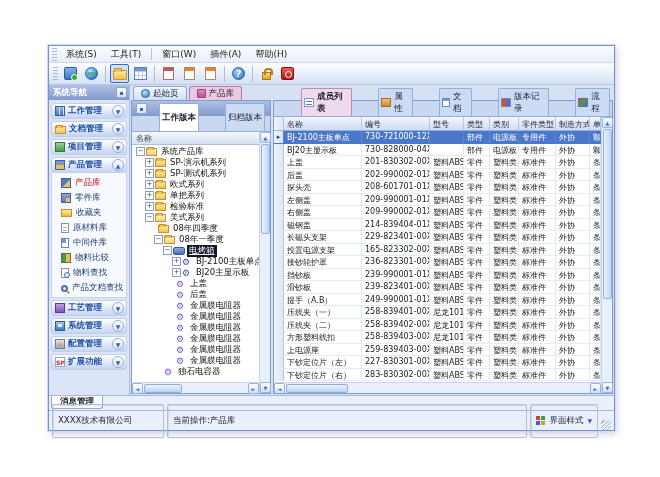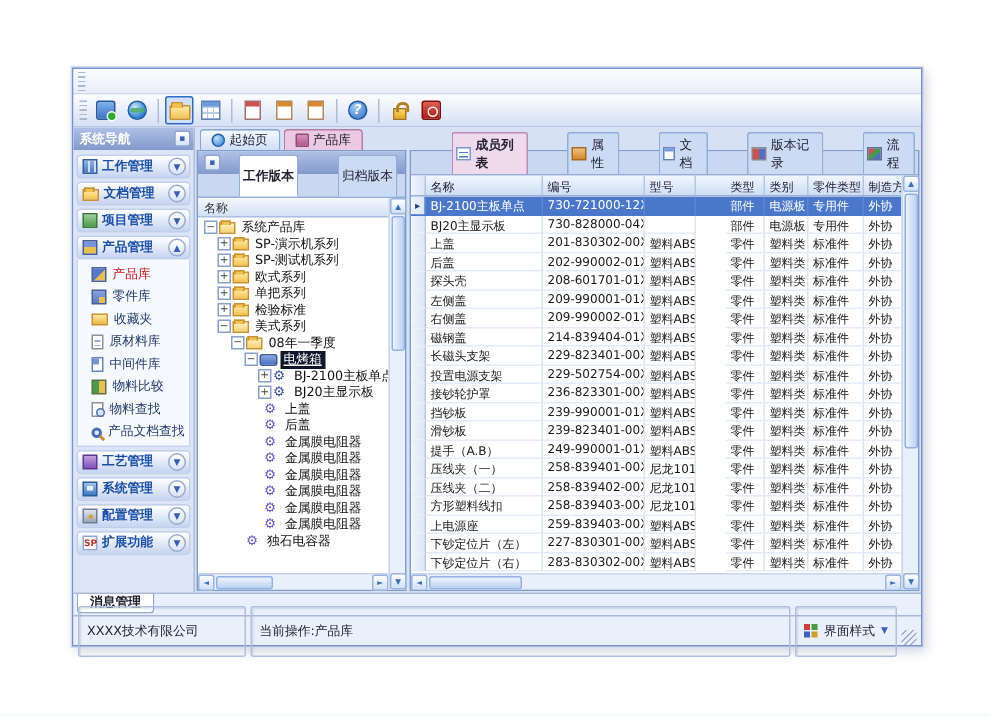--- a/index.html
+++ b/index.html
@@ -179,21 +179,21 @@
   .th { border-right:1px solid #b4c6e4; padding:2px 0 0 3px; white-space:nowrap; overflow:hidden; flex:none; }
   .t-body { flex:1; overflow:hidden; }
   .tr { height:12.5px; display:flex; font-size:8px; color:#1a1a1a; }
   .td { border-right:1px solid #dce6f6; border-bottom:1px solid #e4ecf8; padding:1px 0 0 3px;
         white-space:nowrap; overflow:hidden; flex:none; }
   .tr.sel { background:#4a77c9; color:#fff; }
   .tr.sel .td { border-right-color:#5d86d2; border-bottom-color:#4a77c9; }
   .c-m { width:10px; padding:0; text-align:center; background:linear-gradient(90deg,#f0f4fc,#dce6f6);
          border-right:1px solid #b4c6e4; color:#204080; font-size:7px; line-height:12px; }
   .tr.sel .c-m { background:linear-gradient(90deg,#f0f4fc,#dce6f6); color:#204080; }
-  .c-0 { width:78px; } .c-1 { width:68px; } .c-2 { width:34px; } .c-3 { width:26px;margin-left:20px; }
+  .c-0 { width:78px; } .c-1 { width:68px; } .c-2 { width:34px; } .c-3 { width:26px; }
   .c-4 { width:29px; } .c-5 { width:37px; } .c-6 { width:34px; } .c-7 { width:11px; }
 
   
   .msgstrip { height:15px; flex:none; background:#e9effb; border-top:1px solid #a8b8d8; display:flex; padding-left:2px; }
   .msgtab { height:13px; background:#fff; border:1px solid #98a8cc; border-top:none; border-radius:0 0 3px 3px;
             font-size:8.5px; color:#223; padding:0 8px; display:flex; align-items:center;font-weight:bold; }
   .statusbar { height:20px; flex:none; background:#e9effb; border-top:1px solid #a8b8d8; display:flex;
                align-items:center; gap:3px; padding:0 3px; }
   .scell { height:29px; border:1px solid #b0c0dc; border-radius:2px; display:flex; align-items:center;
            padding:16px 5px; font-size:8.5px; color:#223; box-shadow:inset 1px 1px 1px rgba(130,150,190,.25);
@@ -209,20 +209,28 @@
   .resize-grip { width:10px; height:10px; align-self:flex-end;
       background:repeating-linear-gradient(135deg,transparent 0 2px,#9fb0cc 2px 3px); }
 </style>
 </head>
 <body>
 
 <div class="window">
 
   <div class="menubar">
     <div class="grip"></div>
+    <div class="menu-items" id="menu-items">
+        <span class="menu-item">系统(S)</span>
+        <span class="menu-item">工具(T)</span>
+        <span class="menu-sep"></span>
+        <span class="menu-item">窗口(W)</span>
+        <span class="menu-item">插件(A)</span>
+        <span class="menu-item">帮助(H)</span>
+      </div>
   </div>
 
   <div class="toolbar">
     <div class="grip"></div>
     <div style="display:flex;align-items:center;" id="toolbar-items">
         <span class="tb-btn">
           <i class="ico ico-new-window"></i>
         </span>
         <span class="tb-btn">
           <i class="ico ico-globe"></i>
@@ -396,20 +404,25 @@
                   </div>
                   <div class="tree-row" style="padding-left: 13px;">
                     <span class="exp">+</span>
                     <span class="tico tico-folder"></span>
                     <span class="tlabel">检验标准</span>
                   </div>
                   <div class="tree-row" style="padding-left: 13px;">
                     <span class="exp">−</span>
                     <span class="tico tico-folder-open"></span>
                     <span class="tlabel">美式系列</span>
+                  </div>
+                  <div class="tree-row" style="padding-left: 22px;">
+                    <span class="exp-sp"></span>
+                    <span class="tico tico-folder"></span>
+                    <span class="tlabel">08年四季度</span>
                   </div>
                   <div class="tree-row" style="padding-left: 22px;">
                     <span class="exp">−</span>
                     <span class="tico tico-folder-open"></span>
                     <span class="tlabel">08年一季度</span>
                   </div>
                   <div class="tree-row" style="padding-left: 31px;">
                     <span class="exp">−</span>
                     <span class="tico tico-product-node"></span>
                     <span class="tlabel sel">电烤箱</span>
@@ -618,21 +631,21 @@
                     <div class="td c-2">塑料ABS</div>
                     <div class="td c-3">零件</div>
                     <div class="td c-4">塑料类</div>
                     <div class="td c-5">标准件</div>
                     <div class="td c-6">外协</div>
                     <div class="td c-7">条</div>
                   </div>
                   <div class="tr">
                     <div class="td c-m"></div>
                     <div class="td c-0">投置电源支架</div>
-                    <div class="td c-1">229-502754-00X</div>
+                    <div class="td c-1">165-823302-00X</div>
                     <div class="td c-2">塑料ABS</div>
                     <div class="td c-3">零件</div>
                     <div class="td c-4">塑料类</div>
                     <div class="td c-5">标准件</div>
                     <div class="td c-6">外协</div>
                     <div class="td c-7">条</div>
                   </div>
                   <div class="tr">
                     <div class="td c-m"></div>
                     <div class="td c-0">接钞轮护罩</div>

